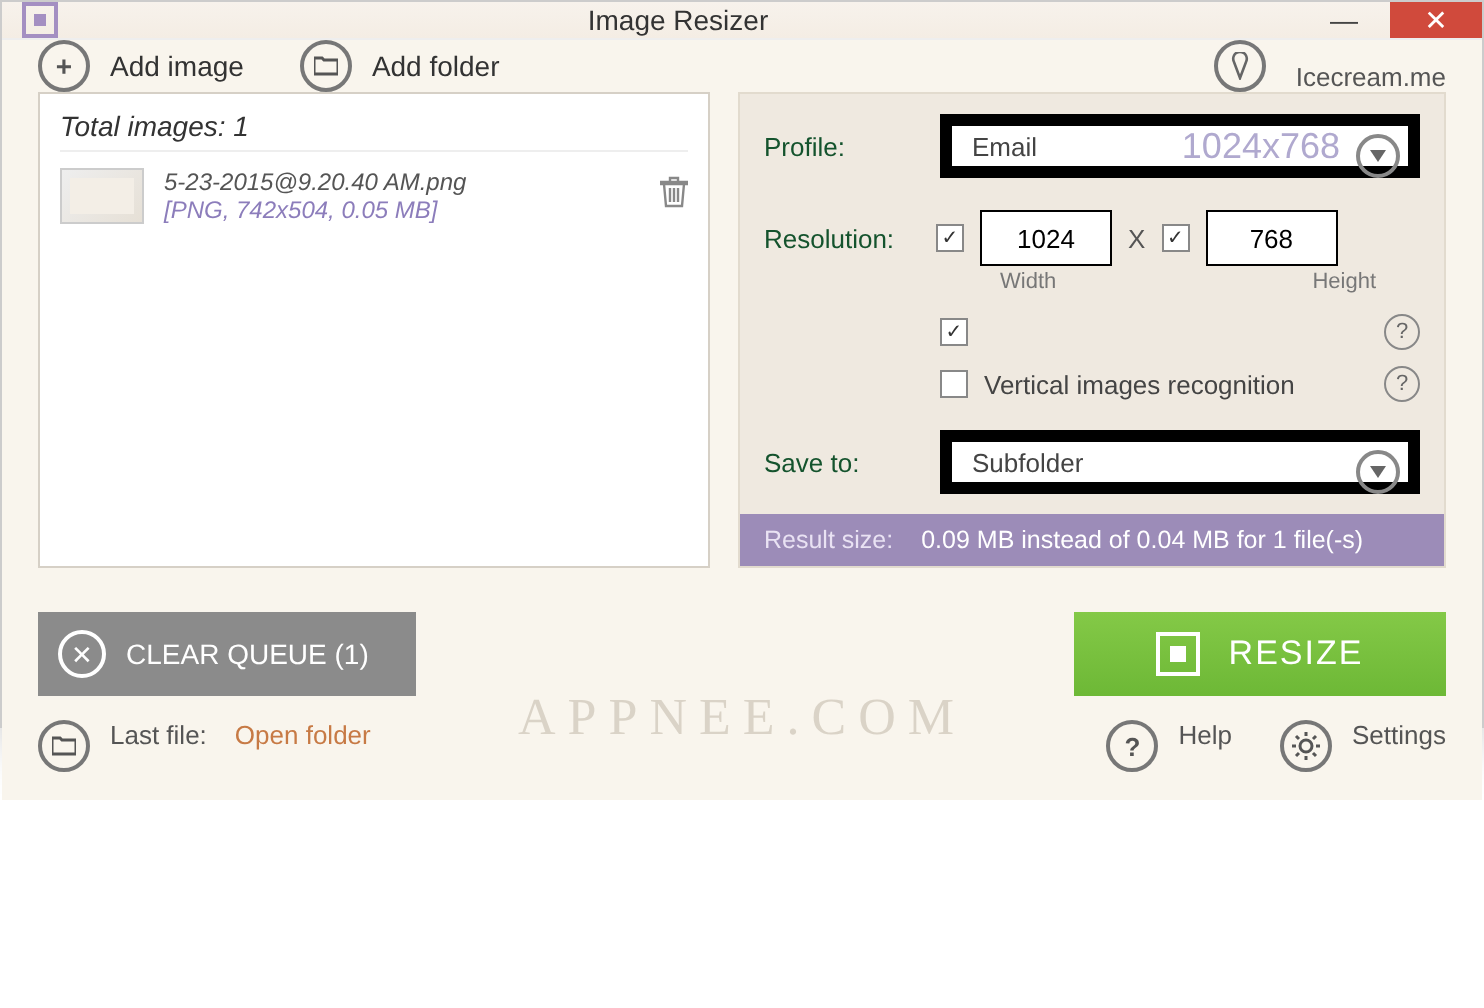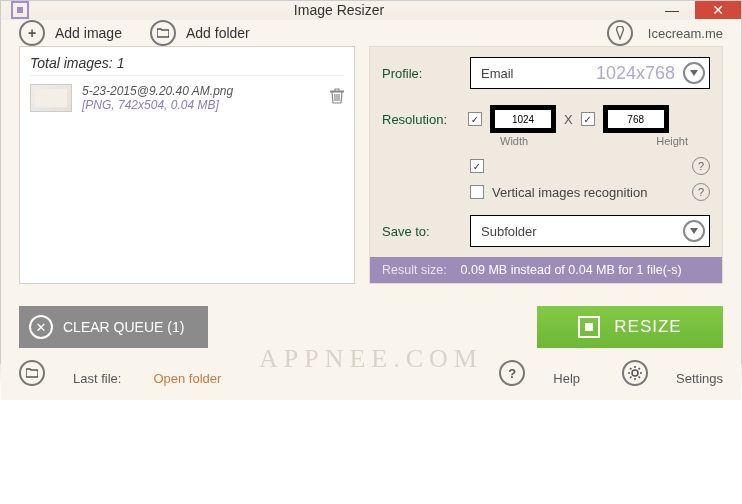--- a/index.html
+++ b/index.html
@@ -9,59 +9,59 @@
 .app-icon { width: 18px; height: 18px; border: 2px solid #a48fc2; display: flex; align-items: center; justify-content: center; }
 .app-icon::after { content: ""; width: 6px; height: 6px; background: #a48fc2; }
 .title { flex: 1; text-align: center; font-size: 14px; color: #333; }
 .winbtns { display: flex; height: 100%; }
 .winbtn { width: 46px; display: flex; align-items: center; justify-content: center; font-size: 14px; color: #444; }
 .winbtn.close { background: #d04a3c; color: #fff; }
 .toolbar { height: 56px; display: flex; align-items: center; padding: 0 18px; background: #f9f5ed; gap: 8px; }
 .rbtn { width: 26px; height: 26px; border: 2px solid #777; border-radius: 50%; display: flex; align-items: center; justify-content: center; color: #555; font-weight: bold; }
 .ticon { display: flex; align-items: center; gap: 10px; font-size: 14px; color: #333; margin-right: 20px; }
 .spacer { flex: 1; }
-.brand { display: flex; align-items: center; gap: 15px; font-size: 13px; color: #555; }
+.brand { display: flex; align-items: flex-end; gap: 15px; font-size: 13px; color: #555; }
 .main { flex: 1; display: flex; padding: 0 18px 12px 18px; gap: 14px; background: linear-gradient(180deg,#f9f5ed,#f9f5ed); }
 .left { flex: 1; display: flex; flex-direction: column; font-style: italic; }
 .listbox { flex: 1; background: #fff; border: 1px solid #d6d0c6; padding: 8px 10px; display: flex; flex-direction: column; }
 .tot { font-size: 14px; color: #333; padding-bottom: 4px; border-bottom: 1px solid #eee; }
 .item { display: flex; align-items: center; padding: 8px 0; gap: 10px; }
 .thumb { width: 42px; height: 28px; background: linear-gradient(135deg,#eee,#e6e0d6); border: 1px solid #ccc; position: relative; }
 .thumb::after { content:""; position:absolute; left:4px; top:4px; right:4px; bottom:4px; background:#f3eee6; }
 .fname { font-size: 12px; color: #555; }
 .fmeta { font-size: 12px; color: #8c7dbb; }
 .trash { margin-left: auto; color: #888; font-size: 16px; }
 .right { width: 354px; display: flex; flex-direction: column; }
 .panel { flex: 1; background: #efe9e0; border: 1px solid #e2dbce; display: flex; flex-direction: column; }
 .row { display: flex; align-items: center; padding: 10px 12px; gap: 10px; }
 .lbl { width: 78px; font-size: 13px; color: #14532d; }
-.combo { flex: 1; background: #fff; border: 1px solid #000000; height: 32px; display: flex; align-items: center; padding: 0 10px; font-size: 13px; color: #444; position: relative; }
+.combo { flex: 1; background: #fff; border: 6px solid #000000; height: 32px; display: flex; align-items: center; padding: 0 10px; font-size: 13px; color: #444; position: relative; }
 .combo .dim { color: #b0a9cf; margin-left: auto; margin-right: 24px; font-size: 18px; }
 .dd { position: absolute; right: 4px; top: 4px; width: 22px; height: 22px; border: 2px solid #888; border-radius: 50%; display:flex; align-items:center; justify-content:center; }
 .dd::after { content:""; width:0;height:0;border-left:4px solid transparent;border-right:4px solid transparent;border-top:6px solid #666; }
 .resrow { display: flex; align-items:center; gap:8px; padding: 6px 12px 2px 12px; }
 .resrow .lbl { width: 78px; }
 .chk { width: 14px; height: 14px; border: 1px solid #888; background:#fff; display:flex; align-items:center; justify-content:center; font-size:10px; color:#333; }
-.numbox { width: 66px; height: 28px; background:#fff; border:5px solid #000000; text-align:center; font-size:10px; display:flex; align-items:center; justify-content:center; }
+.numbox { width: 66px; height: 28px; background:#fff; border:1px solid #000000; text-align:center; font-size:13px; display:flex; align-items:center; justify-content:center; }
 .x { font-size: 13px; color:#555; }
 .subrow { display:flex; padding:0 12px 6px 12px; font-size:11px; color:#777; }
 .subrow .w { margin-left: 118px; }
 .subrow .h { margin-left: auto; margin-right: 22px; }
 .optrow { display:flex; align-items:center; gap:8px; padding:4px 12px 4px 100px; font-size:13px; color:#444; }
 .help { width:18px;height:18px;border:1.5px solid #888;border-radius:50%;display:flex;align-items:center;justify-content:center;font-size:11px;color:#666;margin-left:auto; }
 .result { background:#9c8cb8; color:#fff; padding: 6px 12px; font-size:12.5px; display:flex; gap:14px; margin-top:auto; }
 .result .rl { color:#e9e2f3; }
 .bottom { height: 112px; background:#f9f5ed; padding: 10px 18px 14px 18px; display:flex; flex-direction:column; gap:12px; position:relative; }
 .btnrow { display:flex; align-items:center; }
 .clear { background:#8b8b8b; color:#fff; display:flex; align-items:center; gap:10px; padding:0 24px 0 10px; height:42px; font-size:14px; }
 .clear .ic { width:24px;height:24px;border:2px solid #fff;border-radius:50%;display:flex;align-items:center;justify-content:center; font-size:13px;}
 .resize { margin-left:auto; background:linear-gradient(180deg,#84c947,#6db836); color:#fff; height:42px; width:186px; display:flex;align-items:center;justify-content:center;gap:14px;font-size:17px;letter-spacing:1px; }
 .resize .ric { width:22px;height:22px;border:2px solid #fff;display:flex;align-items:center;justify-content:center; }
 .resize .ric::after { content:"";width:8px;height:8px;background:#fff; }
-.statrow { display:flex; align-items:flex-end; gap:28px; font-size:13px; color:#555; }
+.statrow { display:flex; align-items:flex-start; gap:10px; font-size:13px; color:#555; }
 .statrow .open { color:#c77a45; margin-left:4px; }
 .watermark { position:absolute; bottom:26px; left:50%; transform:translateX(-50%); font-family: Georgia, serif; font-size:26px; letter-spacing:6px; color:rgba(160,150,130,0.35); pointer-events:none; }
 </style>
 </head>
 <body>
 
 <div class="frame">
 
   <div class="titlebar">
     <div class="app-icon"></div>
@@ -97,21 +97,21 @@
   </div>
 
   <div class="main">
     <div class="left">
       <div class="listbox">
         <div class="tot">Total images: 1</div>
         <div class="item">
           <div class="thumb"></div>
           <div>
             <div class="fname">5-23-2015@9.20.40 AM.png</div>
-            <div class="fmeta">[PNG, 742x504, 0.04 MB]</div>
+            <div class="fmeta">[PNG, 742x504, 0.05 MB]</div>
           </div>
           <div class="trash">
             <svg width="14" height="16" viewBox="0 0 14 16">
                 <path d="M2 4h10l-1 11H3z M0 3h14v1H0z M5 1h4v2H5z M5 6v7 M7 6v7 M9 6v7" fill="none" stroke="#888" stroke-width="1.2"></path>
               </svg>
           </div>
         </div>
       </div>
     </div>
 

